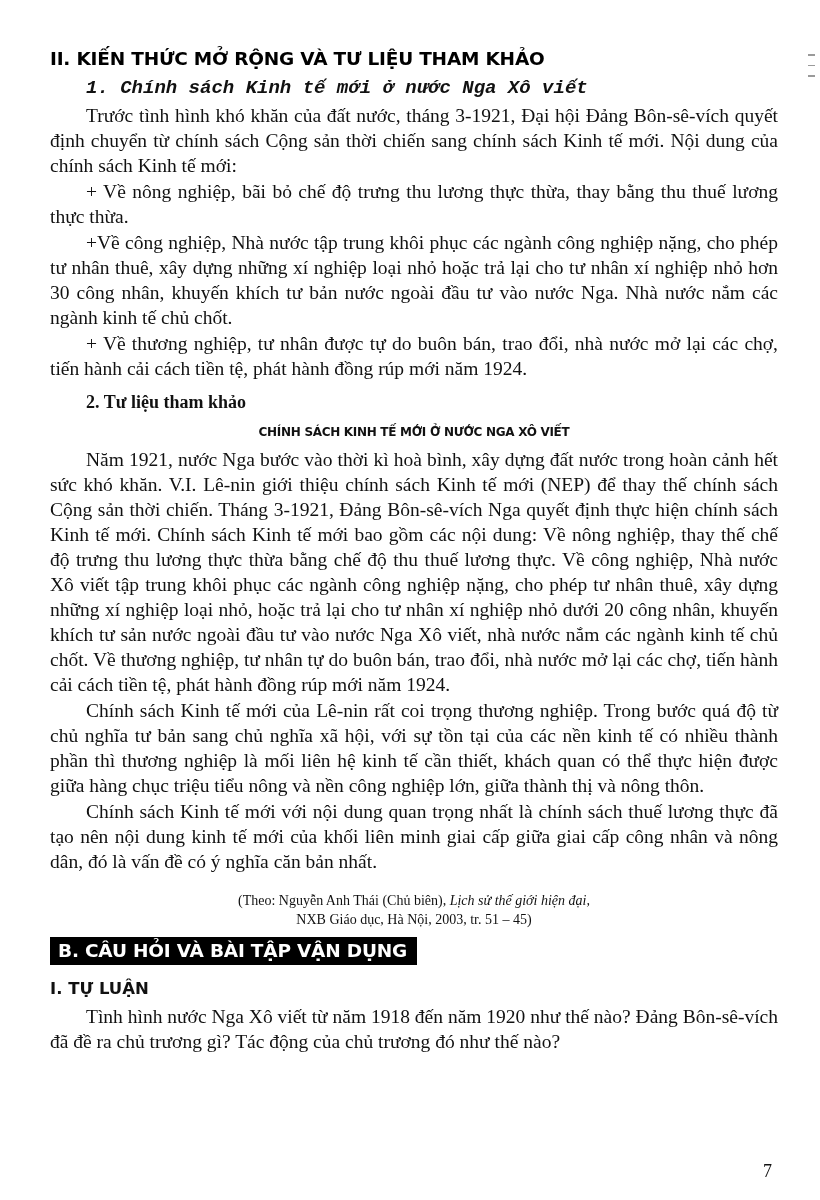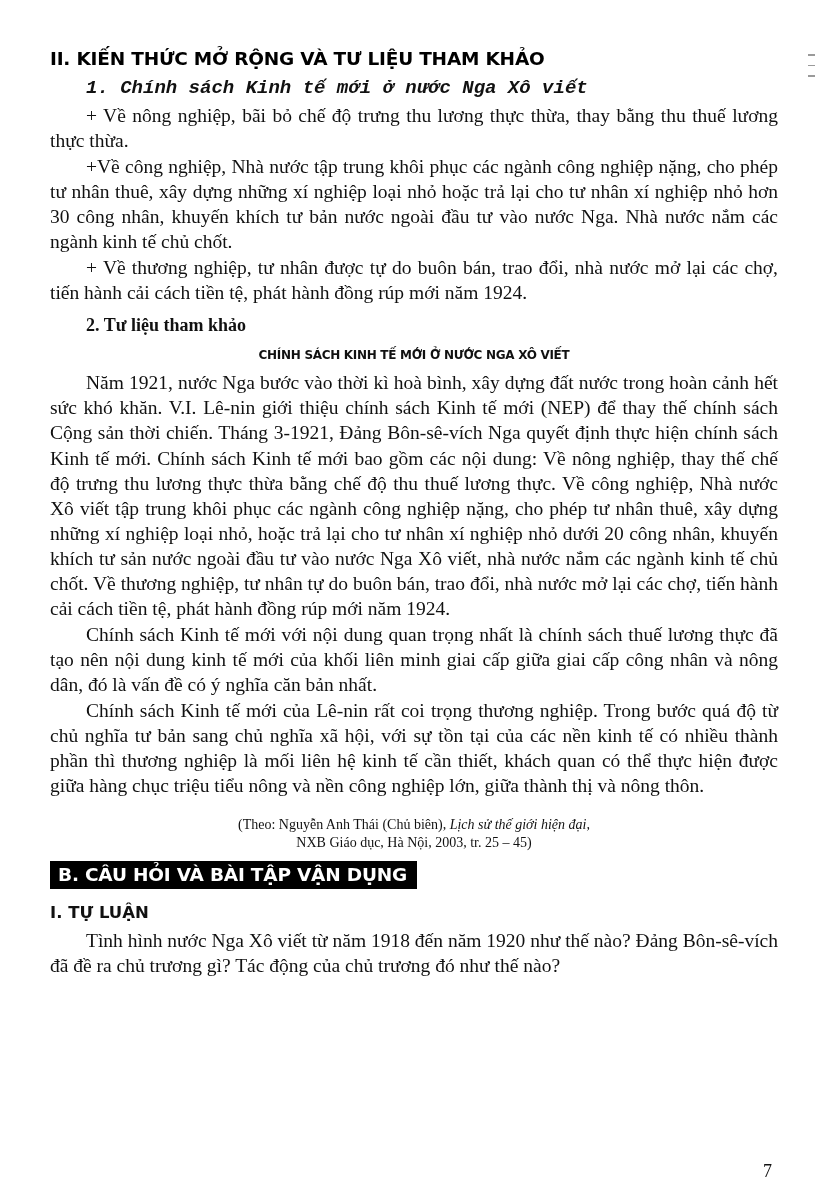--- a/index.html
+++ b/index.html
@@ -116,35 +116,36 @@
   <div class="edge-marks">
     <i></i>
       <i></i>
       <i></i>
   </div>
 
   <h1 class="section-head">II. KIẾN THỨC MỞ RỘNG VÀ TƯ LIỆU THAM KHẢO</h1>
 
   <h2 class="sub-head">1. Chính sách Kinh tế mới ở nước Nga Xô viết</h2>
 
+  <p class="body">Trước tình hình khó khăn của đất nước, tháng 3-1921, Đại hội Đảng Bôn-sê-vích quyết định chuyển từ chính sách Cộng sản thời chiến sang chính sách Kinh tế mới. Nội dung của chính sách Kinh tế mới:</p>
   <p class="body">+ Về nông nghiệp, bãi bỏ chế độ trưng thu lương thực thừa, thay bằng thu thuế lương thực thừa.</p>
   <p class="body">+Về công nghiệp, Nhà nước tập trung khôi phục các ngành công nghiệp nặng, cho phép tư nhân thuê, xây dựng những xí nghiệp loại nhỏ hoặc trả lại cho tư nhân xí nghiệp nhỏ hơn 30 công nhân, khuyến khích tư bản nước ngoài đầu tư vào nước Nga. Nhà nước nắm các ngành kinh tế chủ chốt.</p>
   <p class="body">+ Về thương nghiệp, tư nhân được tự do buôn bán, trao đổi, nhà nước mở lại các chợ, tiến hành cải cách tiền tệ, phát hành đồng rúp mới năm 1924.</p>
 
   <h2 class="sub-head-plain">2. Tư liệu tham khảo</h2>
 
   <h3 class="doc-title">CHÍNH SÁCH KINH TẾ MỚI Ở NƯỚC NGA XÔ VIẾT</h3>
 
   <p class="body">Năm 1921, nước Nga bước vào thời kì hoà bình, xây dựng đất nước trong hoàn cảnh hết sức khó khăn. V.I. Lê-nin giới thiệu chính sách Kinh tế mới (NEP) để thay thế chính sách Cộng sản thời chiến. Tháng 3-1921, Đảng Bôn-sê-vích Nga quyết định thực hiện chính sách Kinh tế mới. Chính sách Kinh tế mới bao gồm các nội dung: Về nông nghiệp, thay thế chế độ trưng thu lương thực thừa bằng chế độ thu thuế lương thực. Về công nghiệp, Nhà nước Xô viết tập trung khôi phục các ngành công nghiệp nặng, cho phép tư nhân thuê, xây dựng những xí nghiệp loại nhỏ, hoặc trả lại cho tư nhân xí nghiệp nhỏ dưới 20 công nhân, khuyến khích tư sản nước ngoài đầu tư vào nước Nga Xô viết, nhà nước nắm các ngành kinh tế chủ chốt. Về thương nghiệp, tư nhân tự do buôn bán, trao đổi, nhà nước mở lại các chợ, tiến hành cải cách tiền tệ, phát hành đồng rúp mới năm 1924.</p>
+  <p class="body">Chính sách Kinh tế mới của Lê-nin rất coi trọng thương nghiệp. Trong bước quá độ từ chủ nghĩa tư bản sang chủ nghĩa xã hội, với sự tồn tại của các nền kinh tế có nhiều thành phần thì thương nghiệp là mối liên hệ kinh tế cần thiết, khách quan có thể thực hiện được giữa hàng chục triệu tiểu nông và nền công nghiệp lớn, giữa thành thị và nông thôn.</p>
   <p class="body">Chính sách Kinh tế mới với nội dung quan trọng nhất là chính sách thuế lương thực đã tạo nên nội dung kinh tế mới của khối liên minh giai cấp giữa giai cấp công nhân và nông dân, đó là vấn đề có ý nghĩa căn bản nhất.</p>
-  <p class="body">Chính sách Kinh tế mới của Lê-nin rất coi trọng thương nghiệp. Trong bước quá độ từ chủ nghĩa tư bản sang chủ nghĩa xã hội, với sự tồn tại của các nền kinh tế có nhiều thành phần thì thương nghiệp là mối liên hệ kinh tế cần thiết, khách quan có thể thực hiện được giữa hàng chục triệu tiểu nông và nền công nghiệp lớn, giữa thành thị và nông thôn.</p>
 
   <div class="src">
     <span>(Theo: Nguyễn Anh Thái (Chủ biên), </span><span class="ital">Lịch sử thế giới hiện đại,</span><br>
-    <span>NXB Giáo dục, Hà Nội, 2003, tr. 25 – 45)</span>
+    <span>NXB Giáo dục, Hà Nội, 2003, tr. 51 – 45)</span>
   </div>
 
   <div class="banner">B. CÂU HỎI VÀ BÀI TẬP VẬN DỤNG</div>
 
   <h2 class="roman-head">I. TỰ LUẬN</h2>
 
   <p class="body">Tình hình nước Nga Xô viết từ năm 1918 đến năm 1920 như thế nào? Đảng Bôn-sê-vích đã đề ra chủ trương gì? Tác động của chủ trương đó như thế nào?</p>
 
   <div class="page-no">7</div>
 </div>

